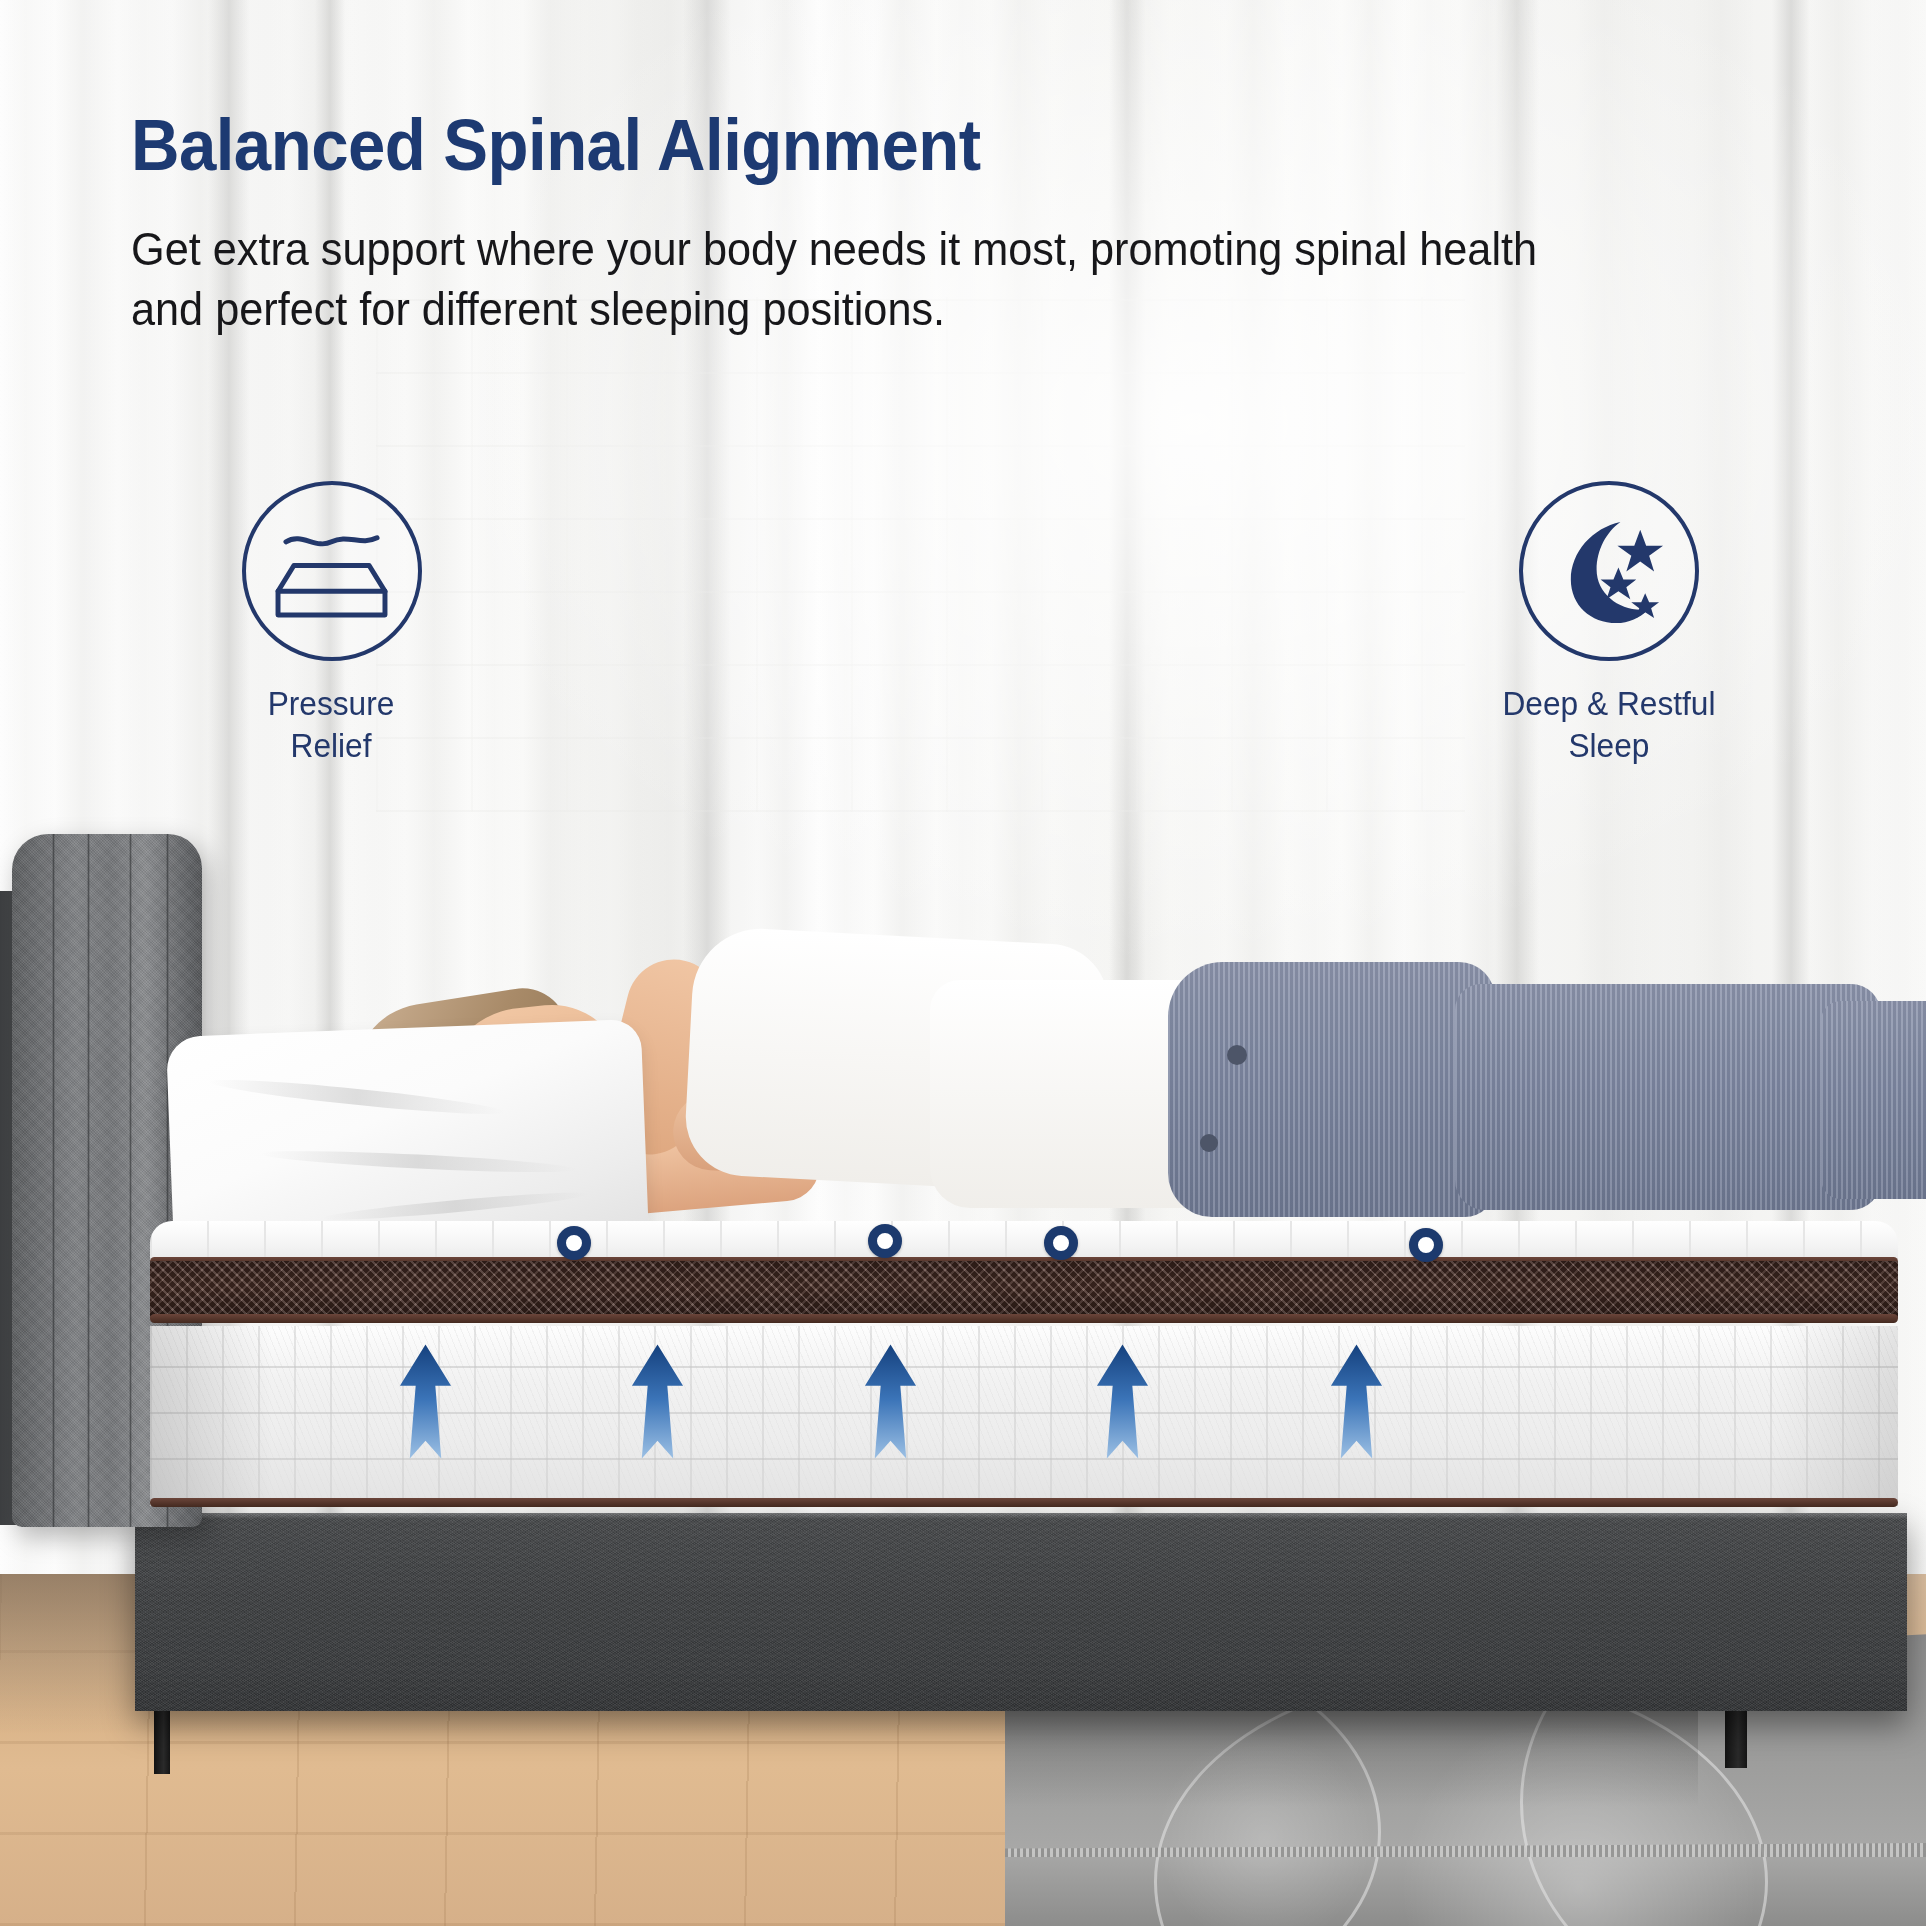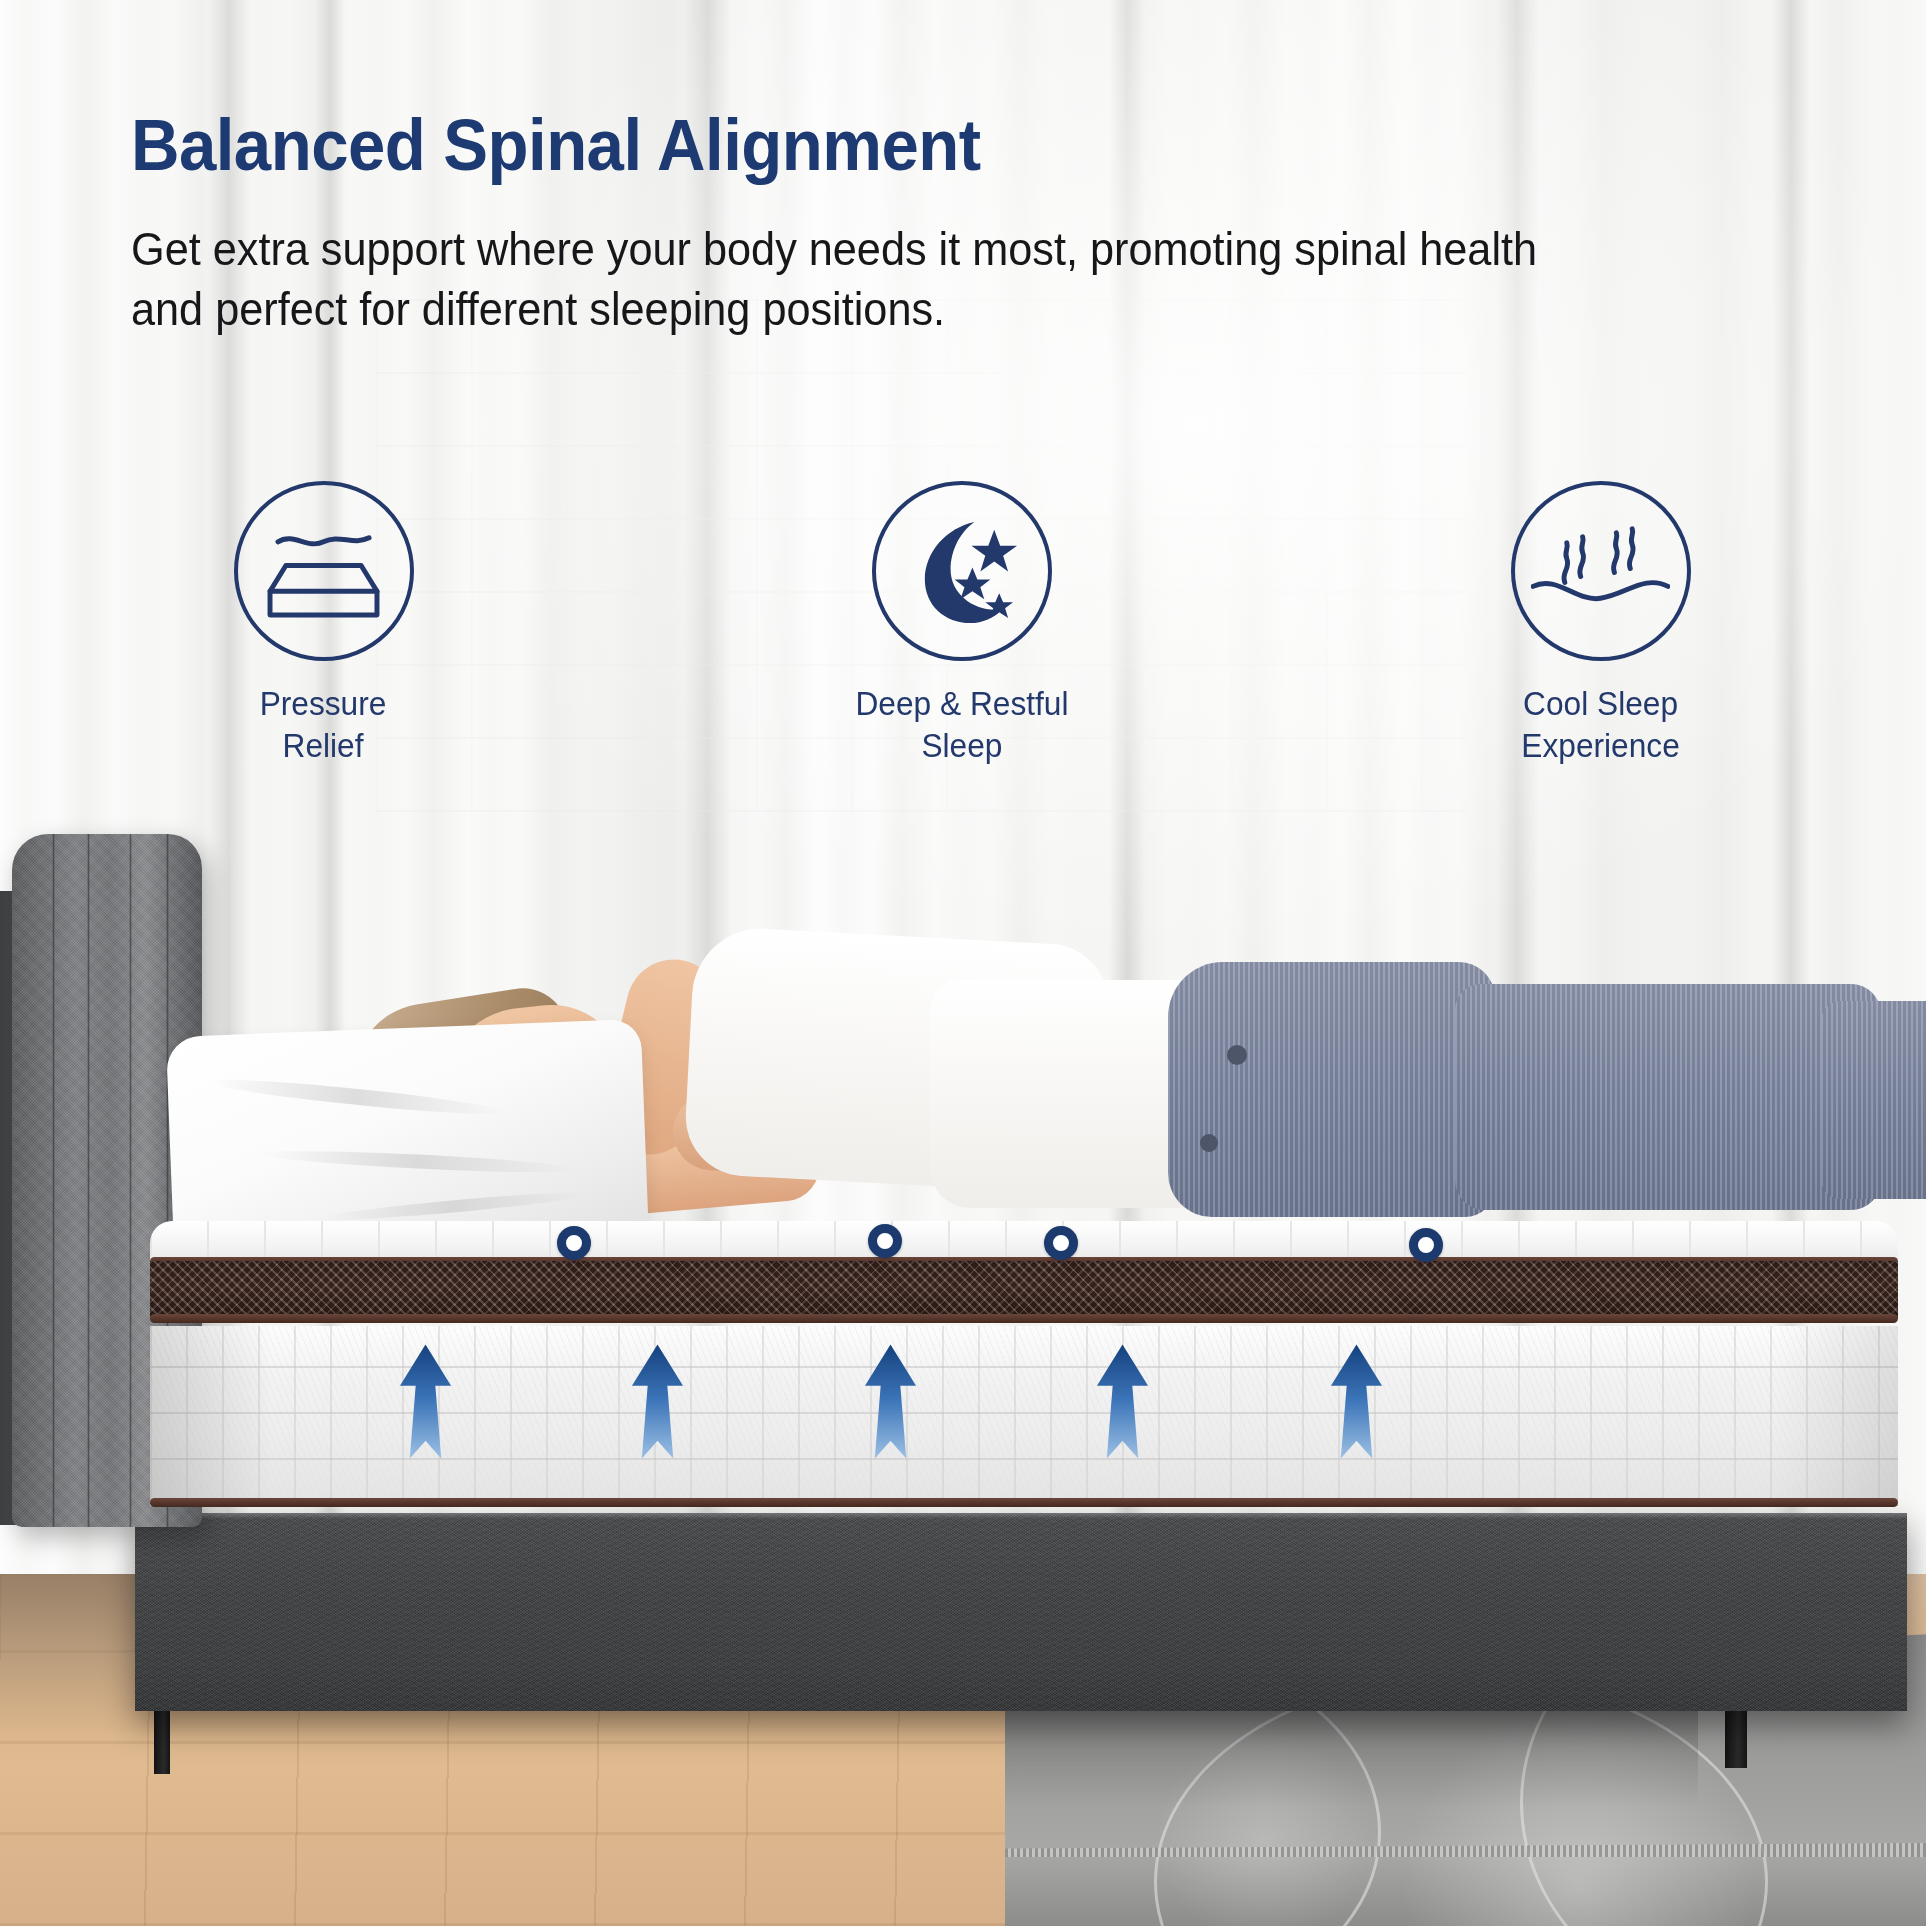--- a/index.html
+++ b/index.html
@@ -231,21 +231,21 @@
     white-space:nowrap;
   }
   .subline{
     position:absolute; left:131px; top:220px; width:1544px;
     font-size:46px; line-height:1.30; color:#17171a; font-weight:400;
     transform:scaleX(0.94); transform-origin:left top;
   }
 
   
   .features{
-    position:absolute; left:160px; top:481px; width:1604px; height:297px;
+    position:absolute; left:168px; top:481px; width:1604px; height:297px;
     display:flex; justify-content:space-between; align-items:flex-start;
   }
   .feature{ width:327px; display:flex; flex-direction:column; align-items:center; }
   .icon-circle{
     width:180px; height:180px; border-radius:50%;
     border:4px solid #23386b;
     display:flex; align-items:center; justify-content:center;
     background:rgba(255,255,255,0.22);
   }
   .feature-label{
@@ -396,31 +396,16 @@
           <path d="M70 54 L75 66 L88 66 L78 74 L82 86 L70 78 L58 86 L62 74 L52 66 L65 66 Z" fill="#23386b"></path>
           <path d="M97 80 L101 89 L111 89 L103 95 L106 105 L97 99 L88 105 L91 95 L83 89 L93 89 Z" fill="#23386b"></path>
         </svg>
       </div>
       <div class="feature-label">
         <div>Deep &amp; Restful</div>
         <div>Sleep</div>
       </div>
     </div>
 
-    <div class="feature">
-      <div class="icon-circle">
-        <svg width="139" height="121" viewBox="0 0 140 122" fill="none" stroke="#23386b" stroke-width="5" stroke-linecap="round" stroke-linejoin="round">
-          <path d="M2 76 C26 64, 46 92, 70 88 C96 84, 114 64, 138 76"></path>
-          <path d="M34 72 C30 62, 40 58, 36 48 C33 41, 38 38, 36 32"></path>
-          <path d="M50 66 C46 56, 56 52, 52 42 C49 35, 54 32, 52 26"></path>
-          <path d="M84 62 C80 52, 90 48, 86 38 C83 31, 88 28, 86 22"></path>
-          <path d="M100 58 C96 48, 106 44, 102 34 C99 27, 104 24, 102 18"></path>
-        </svg>
-      </div>
-      <div class="feature-label">
-        <div>Cool Sleep</div>
-        <div>Experience</div>
-      </div>
-    </div>
 
   </div>
 </div>
 
 
 </body></html>

